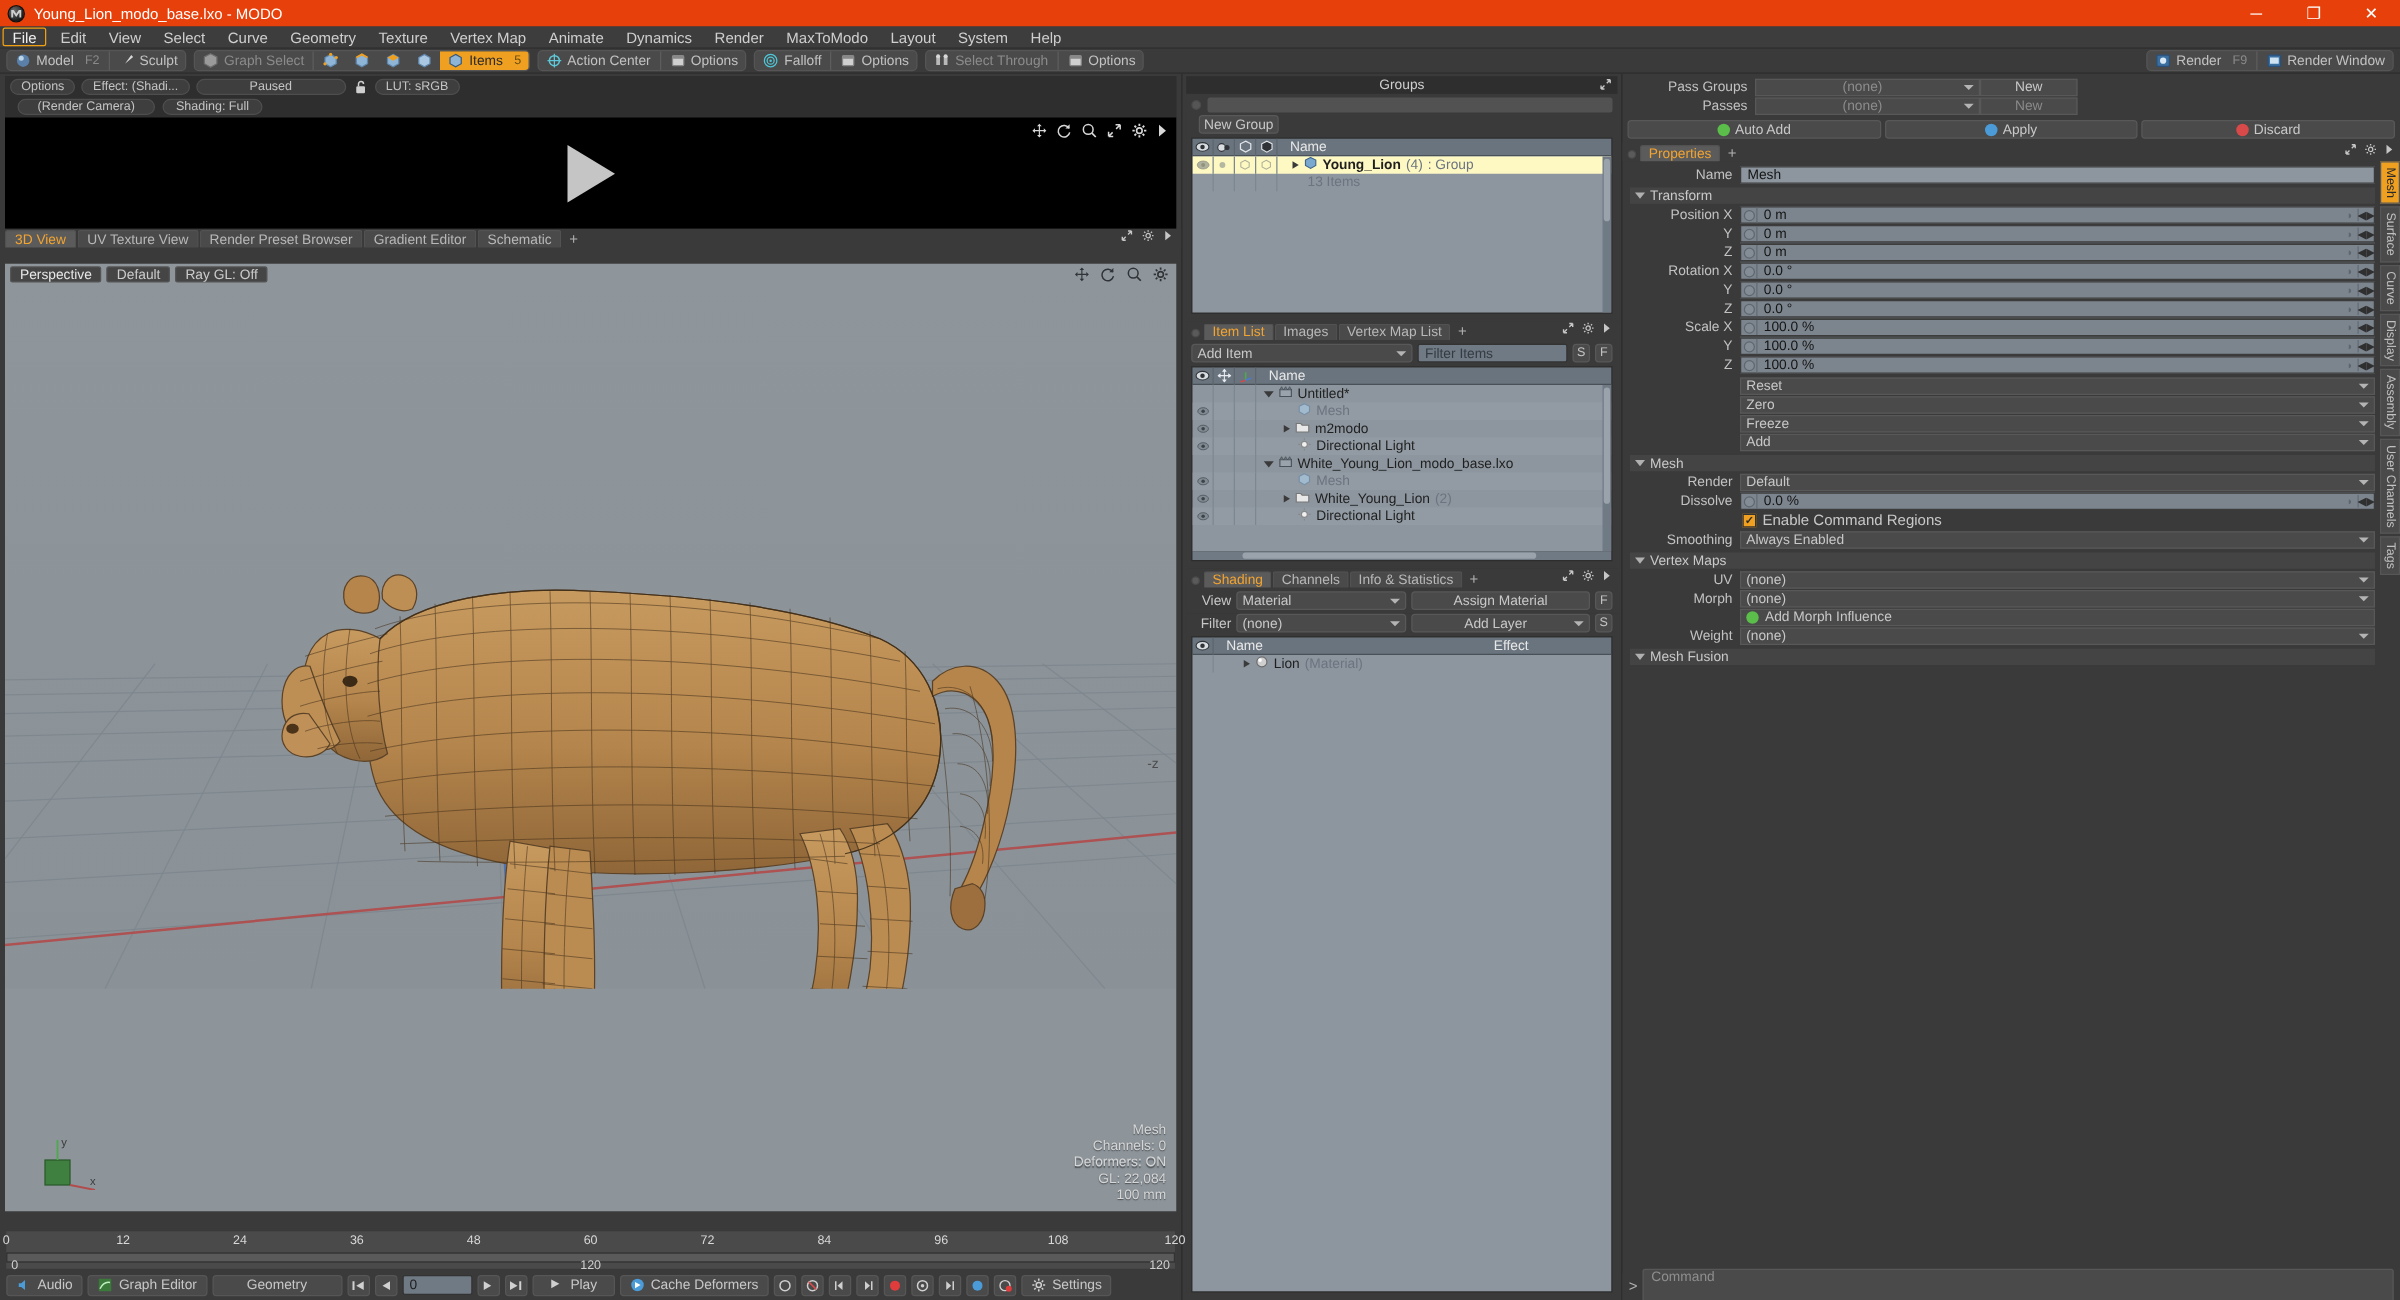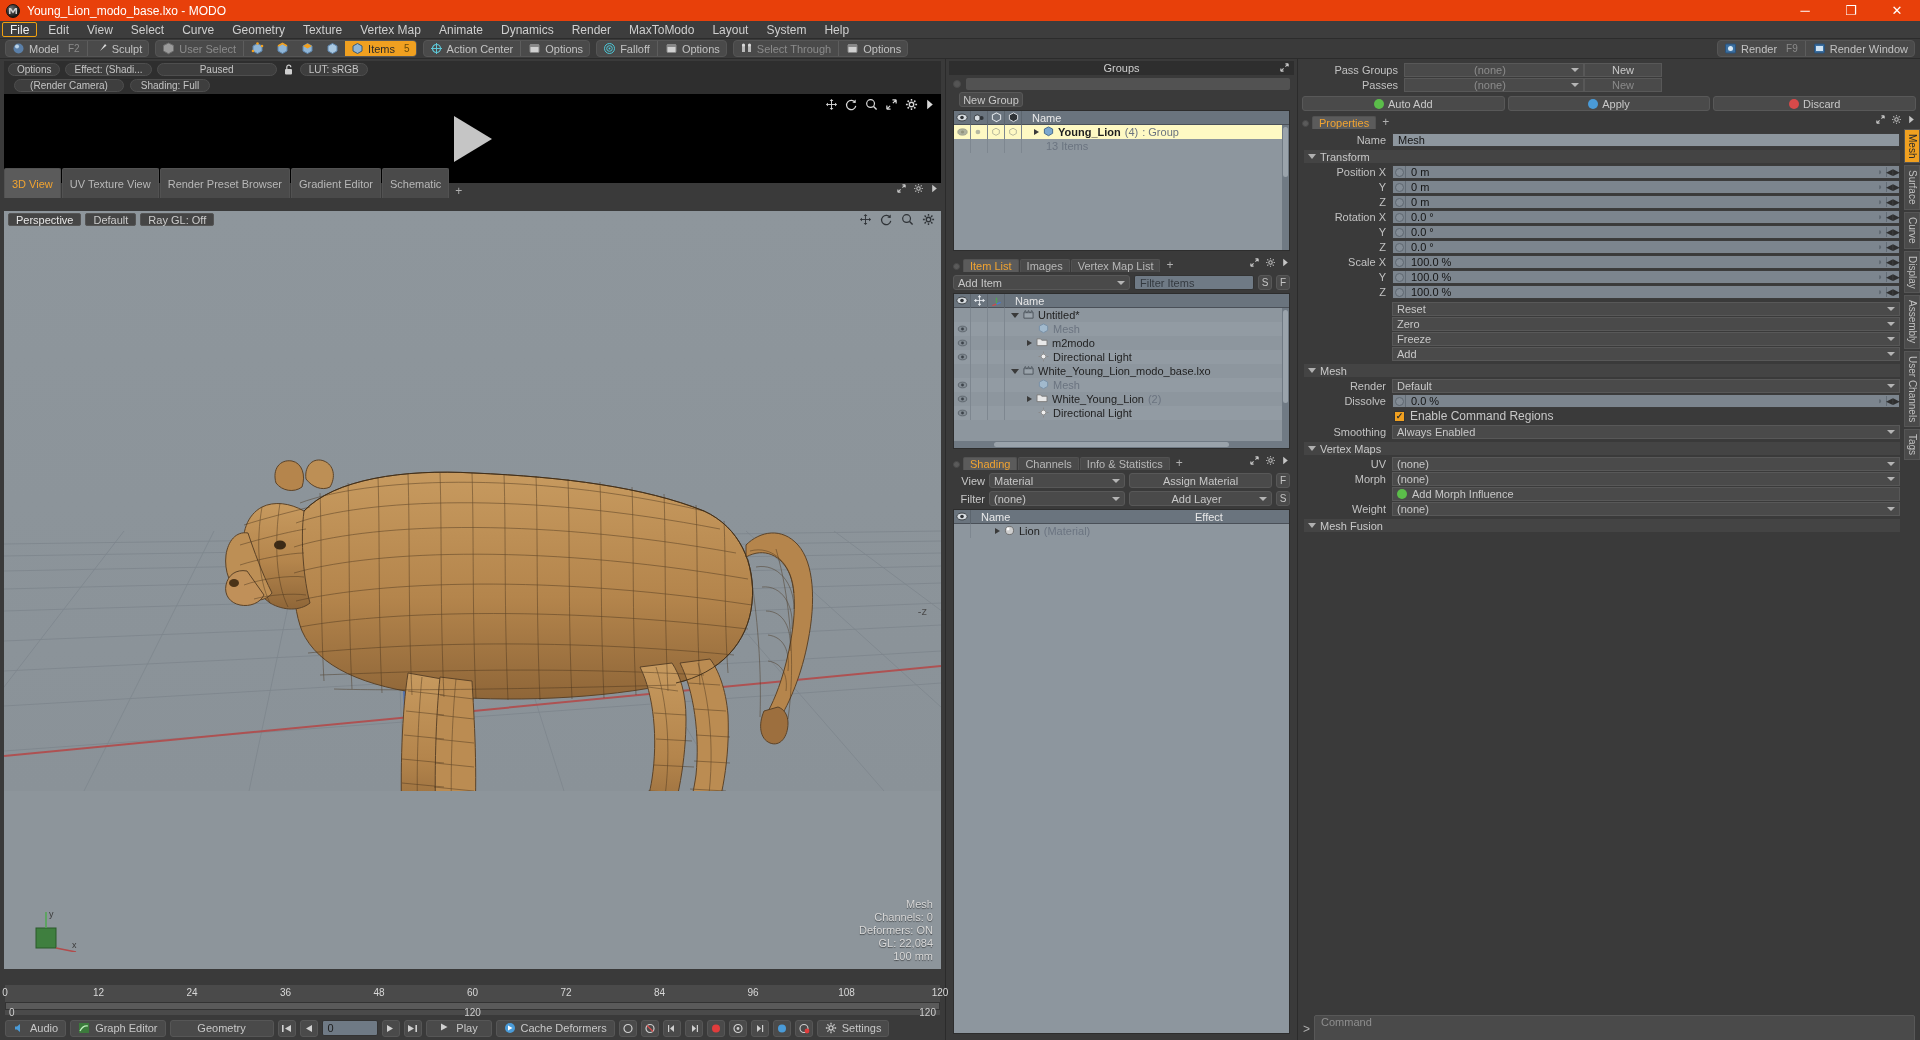--- a/index.html
+++ b/index.html
@@ -50,21 +50,21 @@
   .prevtoolrow2{display:flex;align-items:center;gap:6px;padding:1px 4px 2px 10px;height:16px;background:#2e2e2e}
   .prevcanvas{flex:1;background:#000;margin:0 0 0 0;position:relative;overflow:hidden}
   .playtri{
     position:absolute;left:50%;top:50%;transform:translate(-50%,-50%);
     width:0;height:0;border-left:38px solid #c5c5c5;border-top:23px solid transparent;border-bottom:23px solid transparent;
   }
   .prevIcons{position:absolute;right:6px;top:4px;display:flex;gap:7px;align-items:center}
   .prevIcons svg{display:block}
   
   .tabrow{display:flex;align-items:flex-end;height:15px;background:#3a3a3a;padding-left:4px;gap:1px;position:relative}
-  .tab{height:30px;display:flex;align-items:center;padding:0 7px;font-size:11px;background:#4a4a4a;color:#b8b8b8;border-radius:2px 2px 0 0;border:1px solid #525252;border-bottom:none}
+  .tab{height:14px;display:flex;align-items:center;padding:0 7px;font-size:11px;background:#4a4a4a;color:#b8b8b8;border-radius:2px 2px 0 0;border:1px solid #525252;border-bottom:none}
   .tab.sel{background:#5b5b5b;color:#f2a431}
   .tabplus{color:#b0b0b0;font-size:12px;padding:0 5px;line-height:13px}
   .tabrow .corner{position:absolute;right:6px;bottom:1px;display:flex;gap:6px;align-items:center}
   
   .viewport{flex:1;margin:13px 4px;position:relative;overflow:hidden;background:linear-gradient(#8d959b,#8d959b);}
   .vpbar{position:absolute;top:0;left:0;right:0;height:17px;display:flex;align-items:center;gap:4px;padding-left:4px;z-index:5}
   .vpbtn{background:#454545;border:1px solid #555;border-radius:2px;height:13px;display:flex;align-items:center;padding:0 7px;font-size:11px;color:#ccc}
   .vpbtn.persp{color:#e8e8e8}
   .vpicons{position:absolute;right:6px;top:2px;display:flex;gap:8px;align-items:center;z-index:6}
   .vpstats{position:absolute;right:8px;bottom:6px;text-align:right;font-size:11px;color:#d7d7d7;line-height:13px;z-index:6;text-shadow:0 1px 1px rgba(0,0,0,.5)}
@@ -191,21 +191,21 @@
           </svg></span>
       <span>Sculpt</span>
     </div>
   </div>
 
   <div class="grp">
     <div class="tbtn dim">
       <span class="icn"><svg width="13" height="13" viewBox="0 0 13 13">
             <path d="M6.5 1 L11.5 3.5 L11.5 9 L6.5 11.8 L1.5 9 L1.5 3.5 Z" fill="#9a9a9a" stroke="#6e6e6e"></path>
           </svg></span>
-      <span>User Select</span>
+      <span>Graph Select</span>
     </div>
     <div class="sep"></div>
     <div class="tbtn">
       <span class="icn"><svg width="13" height="13" viewBox="0 0 13 13">
             <path d="M6.5 1.5 L11 4 L11 9 L6.5 11.5 L2 9 L2 4 Z" fill="#8fb5d6" stroke="#5e86ad"></path>
             <circle cx="6.5" cy="1.5" r="1.3" fill="#f0a020"></circle>
             <circle cx="11" cy="4" r="1.3" fill="#f0a020"></circle>
             <circle cx="2" cy="9" r="1.3" fill="#f0a020"></circle>
           </svg></span>
     </div>

